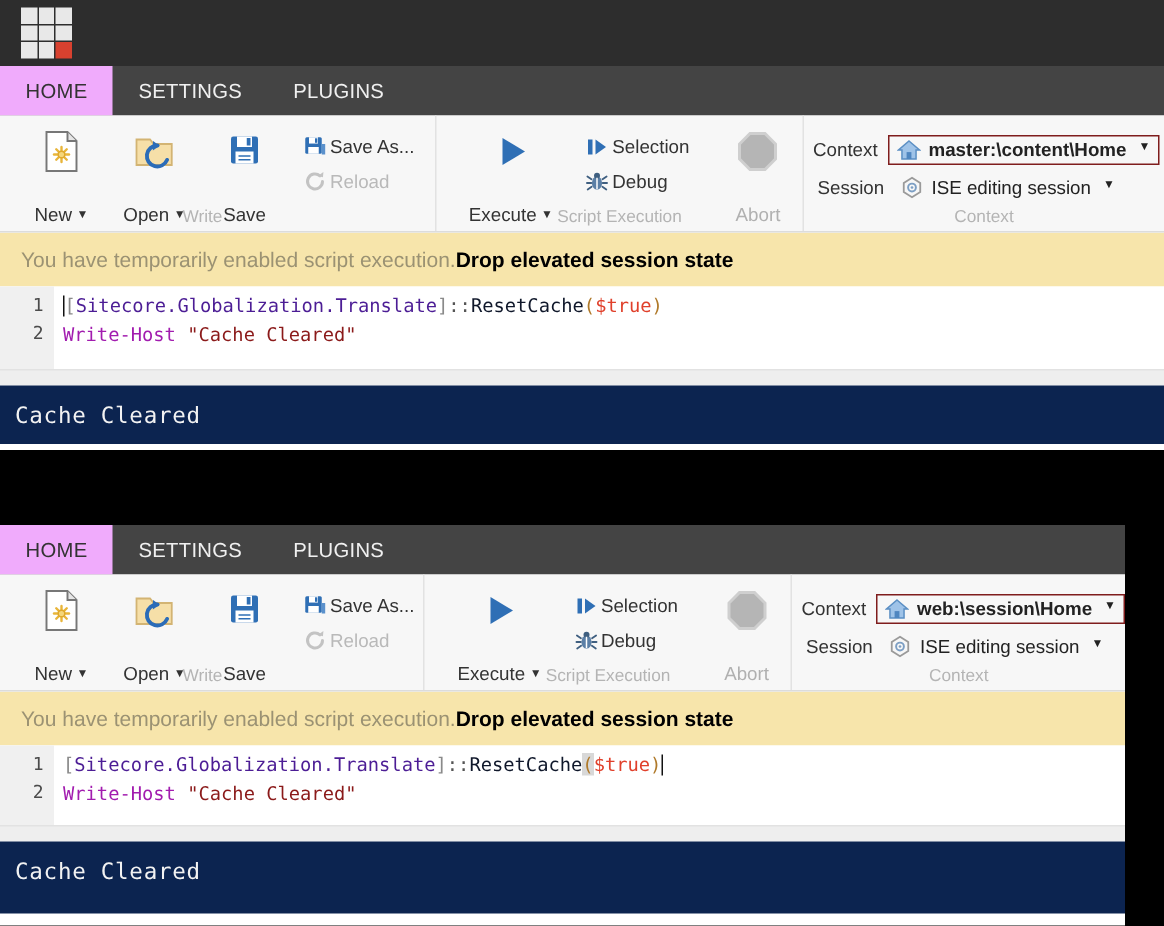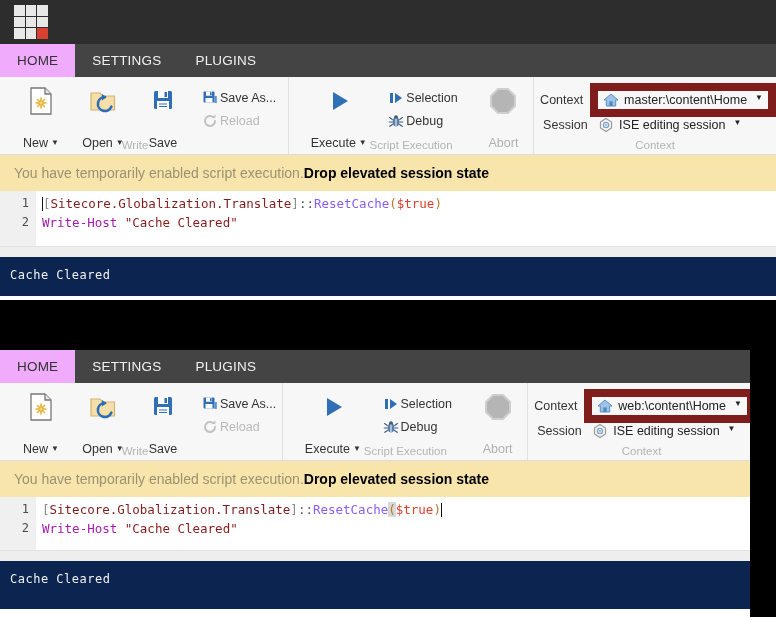--- a/index.html
+++ b/index.html
@@ -96,21 +96,21 @@
 
   
   .ctx-col { display: flex; flex-direction: column; padding-top: 6px; }
   .ctx-row { display: flex; align-items: center; height: 25px; }
   .ctx-key { font-size: 12.5px; color: #333; width: 56px; text-align: left; padding-left: 6px; }
   .ctx-val {
     display: flex; align-items: center; gap: 5px;
     font-size: 12.5px; color: #222;
     padding: 1px 5px; white-space: nowrap; cursor: pointer;
   }
-  .ctx-val.highlight { border: 8px solid #7f1d1d; padding: 1px 5px; }
+  .ctx-val.highlight { border: 1px solid #7f1d1d; padding: 1px 5px; font-weight: bold; }
 
   
   .warnbar {
     height: 36px; width: 100%;
     background: #f7e5ab;
     display: flex; align-items: center;
     padding-left: 14px;
     font-size: 14px; color: #9b9273;
     white-space: nowrap; overflow: hidden;
   }
@@ -130,42 +130,42 @@
     background: #f0f0f0;
   }
   .eline { display: flex; height: 19px; line-height: 19px; position: relative; }
   .lnum {
     width: 36px; text-align: right; padding-right: 7px;
     color: #4b4b4b; position: relative; z-index: 2;
     font-family: "DejaVu Sans Mono", monospace; font-size: 12px;
   }
   .code { padding-left: 6px; white-space: pre; position: relative; z-index: 2; }
   .t-brk  { color: #8a8a8a; }
-  .t-type { color: #7f1d1d; }
+  .t-type { color: #4c1d95; }
   .t-dot  { color: #555; }
-  .t-mem  { color: #8b5cf6; }
+  .t-mem  { color: #0f172a; }
   .t-par  { color: #b07a2b; }
   .t-var  { color: #e0402b; }
   .t-cmd  { color: #a21caf; }
   .t-str  { color: #8b1a1a; }
   .t-plain{ color: #222; }
   .caret-bar {
     display: inline-block; width: 1px; height: 14px;
     background: #111; vertical-align: -3px;
   }
   .brk-hl { background: #d8d8d8; }
   .editor-sep { height: 9px; background: #eeeeee; border-top: 1px solid #e2e2e2; }
 
   
   .console {
     width: 100%;
     background: #0c2450;
     color: #f2f2f2;
     font-family: "DejaVu Sans Mono", monospace;
-    font-size: 12px;
+    font-size: 15px;
     padding: 11px 0 0 10px;
     letter-spacing: .5px;
   }
 
   .black-gap { background: #000; width: 100%; }
 
   svg { display: block; }
 </style>
 </head>
 <body>
@@ -531,21 +531,21 @@
       <div class="ctx-col">
         <div class="ctx-row">
           <span class="ctx-key">Context</span>
           <span class="ctx-val highlight">
             <span>
               <svg width="16" height="16" viewBox="0 0 16 16">
                 <path d="M8 2 L15 8 H12.7 V14 H3.3 V8 H1 Z" fill="#9fc3e8" stroke="#5b8fc4" stroke-width="1"></path>
                 <rect x="6.4" y="9.4" width="3.2" height="4.6" fill="#4f86c0"></rect>
               </svg>
             </span>
-            <span>web:\content\Home</span>
+            <span>web:\session\Home</span>
             <span class="caret">▼</span>
           </span>
         </div>
         <div class="ctx-row" style="padding-left:3px;">
           <span class="ctx-key">Session</span>
           <span class="ctx-val">
             <span>
               <svg width="16" height="16" viewBox="0 0 16 16">
                 <polygon points="8,1.5 13.5,5 13.5,11 8,14.5 2.5,11 2.5,5" fill="none" stroke="#9a9a9a" stroke-width="1.2"></polygon>
                 <circle cx="8" cy="8" r="2.6" fill="none" stroke="#7d9fc4" stroke-width="1.3"></circle>

